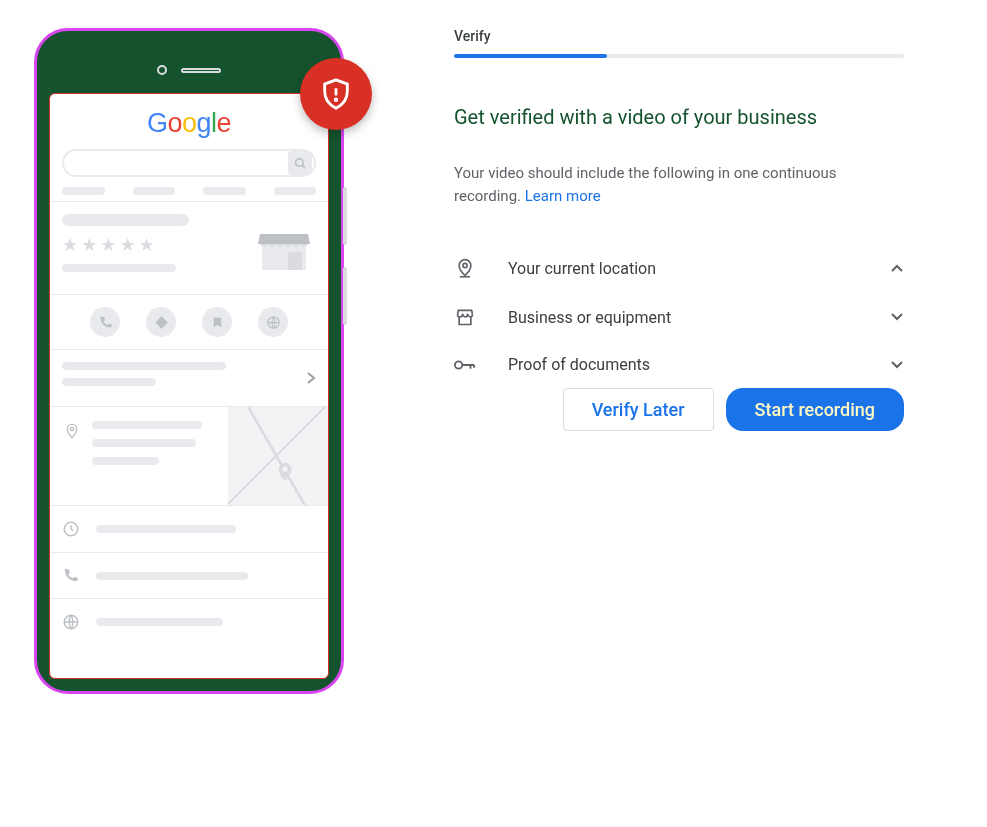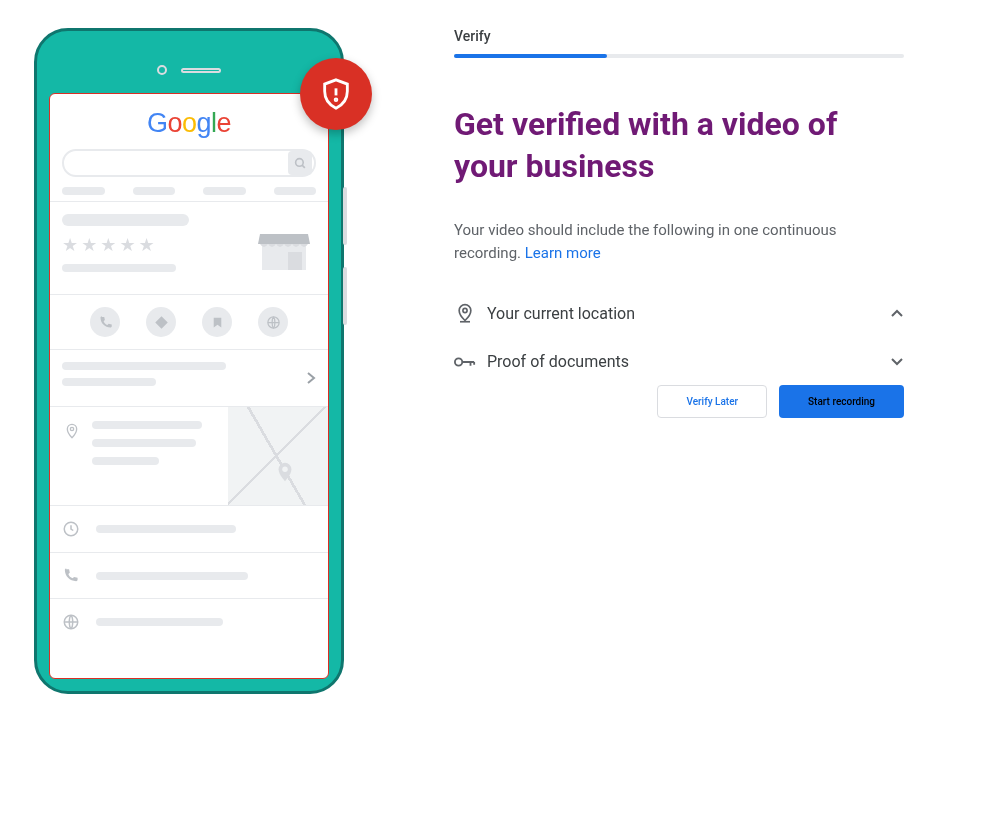--- a/index.html
+++ b/index.html
@@ -10,23 +10,23 @@
     height: 827px;
     display: flex;
     padding: 28px 34px;
     gap: 110px;
   }
   
   .phone-wrap { position: relative; width: 310px; flex-shrink:0; }
   .phone {
     width: 310px;
     height: 666px;
-    border: 3px solid #0f766e;
+    border: 3px solid #d946ef;
     border-radius: 34px;
-    background: #14b8a6;
+    background: #14532d;
     padding: 14px 14px 14px 14px;
     position: relative;
   }
   .speaker { position:absolute; top:34px; left:50%; transform:translateX(-50%); display:flex; gap:14px; align-items:center;}
   .speaker .dot { width:10px;height:10px;border:2px solid #dadce0;border-radius:50%; }
   .speaker .bar { width:40px;height:5px;border:2px solid #dadce0;border-radius:3px; }
   .phone-buttons1 { position:absolute; right:-6px; top:156px; width:4px; height:58px; background:#dadce0; border-radius:2px;}
   .phone-buttons2 { position:absolute; right:-6px; top:236px; width:4px; height:58px; background:#dadce0; border-radius:2px;}
   .screen {
     position:absolute;
@@ -75,35 +75,35 @@
     position:absolute; top:30px; right:-28px; width:72px;height:72px;
     background:#d93025; border-radius:50%;
     display:flex;align-items:center;justify-content:center;
     box-shadow:0 4px 10px rgba(0,0,0,.25);
   }
   
   .right { flex:1; max-width:450px; }
   .step-label { font-size:14px; color:#3c4043; font-weight:500; margin-bottom:10px;}
   .progress { height:4px; background:#e8eaed; border-radius:2px; margin-bottom:46px; position:relative;}
   .progress .fill{height:100%;background:#1a73e8;border-radius:2px;width:34%;}
-  .heading { font-size:32px; color:#701a75; font-weight:700; line-height:1.3; margin-bottom:32px;}
-  .sub { font-size:15px; color:#5f6368; line-height:1.5; margin-bottom:24px;}
+  .heading { font-size:20px; color:#14532d; font-weight:400; line-height:1.3; margin-bottom:32px;}
+  .sub { font-size:15px; color:#5f6368; line-height:1.5; margin-bottom:36px;}
   .sub a{color:#1a73e8;text-decoration:none;}
   .accordion{}
   .acc-item{border:none;}
-  .acc-head{display:flex;align-items:center;gap:11px;padding:14px 0;cursor:pointer;}
+  .acc-head{display:flex;align-items:center;gap:32px;padding:14px 0;cursor:pointer;}
   .acc-head .ico{width:22px;color:#5f6368;display:flex;justify-content:center;}
   .acc-head .title{flex:1;color:#3c4043;font-size:16px;}
   .acc-head .chev{color:#5f6368;}
   .acc-body{padding:0 0 16px 40px;color:#5f6368;font-size:14px;line-height:1.5;}
   .warn{color:#5f6368;font-size:14px;line-height:1.5;margin-top:28px;margin-bottom:30px;}
   .btns{display:flex;justify-content:flex-end;gap:12px;}
-  .btn{font-size:10px;font-weight:500;padding:10px 28px;border-radius:4px;cursor:pointer;border:1px solid transparent;font-family:inherit;}
+  .btn{font-size:18px;font-weight:500;padding:10px 28px;border-radius:4px;cursor:pointer;border:1px solid transparent;font-family:inherit;}
   .btn-secondary{background:#fff;border:1px solid #dadce0;color:#1a73e8;}
-  .btn-primary{background:#1a73e8;color:#000000;}
+  .btn-primary{background:#1a73e8;color:#fef9c3;border-radius:17px;}
   svg{display:block;}
 </style>
 </head>
 <body>
 
 <div class="phone-wrap">
   <div class="phone">
     <div class="speaker">
       <span class="dot"></span>
         <span class="bar"></span>
@@ -264,20 +264,37 @@
         </span>
         <span class="title">Your current location</span>
         <span class="chev">
           <svg width="14" height="10" viewBox="0 0 14 10">
               <path d="M2 8l5-5 5 5" fill="none" stroke="#5f6368" stroke-width="2"></path>
             </svg>
         </span>
       </div>
     </div>
 
+    <div class="acc-item">
+      <div class="acc-head">
+        <span class="ico">
+          <svg width="20" height="20" viewBox="0 0 24 24" fill="none" stroke="#5f6368" stroke-width="2">
+              <path d="M3 9l1-5h16l1 5"></path>
+              <path d="M3 9c0 1.5 1 3 3 3s3-1.5 3-3 1 3 3 3 3-1.5 3-3 1 3 3 3 3-1.5 3-3"></path>
+              <path d="M5 12v9h14v-9"></path>
+            </svg>
+        </span>
+        <span class="title">Business or equipment</span>
+        <span class="chev">
+          <svg width="14" height="10" viewBox="0 0 14 10">
+              <path d="M2 2l5 5 5-5" fill="none" stroke="#5f6368" stroke-width="2"></path>
+            </svg>
+        </span>
+      </div>
+    </div>
 
     <div class="acc-item">
       <div class="acc-head">
         <span class="ico">
           <svg width="22" height="14" viewBox="0 0 24 14" fill="none" stroke="#5f6368" stroke-width="2">
               <circle cx="5" cy="7" r="4"></circle>
               <path d="M9 7h13M18 7v4M22 7v3"></path>
             </svg>
         </span>
         <span class="title">Proof of documents</span>

